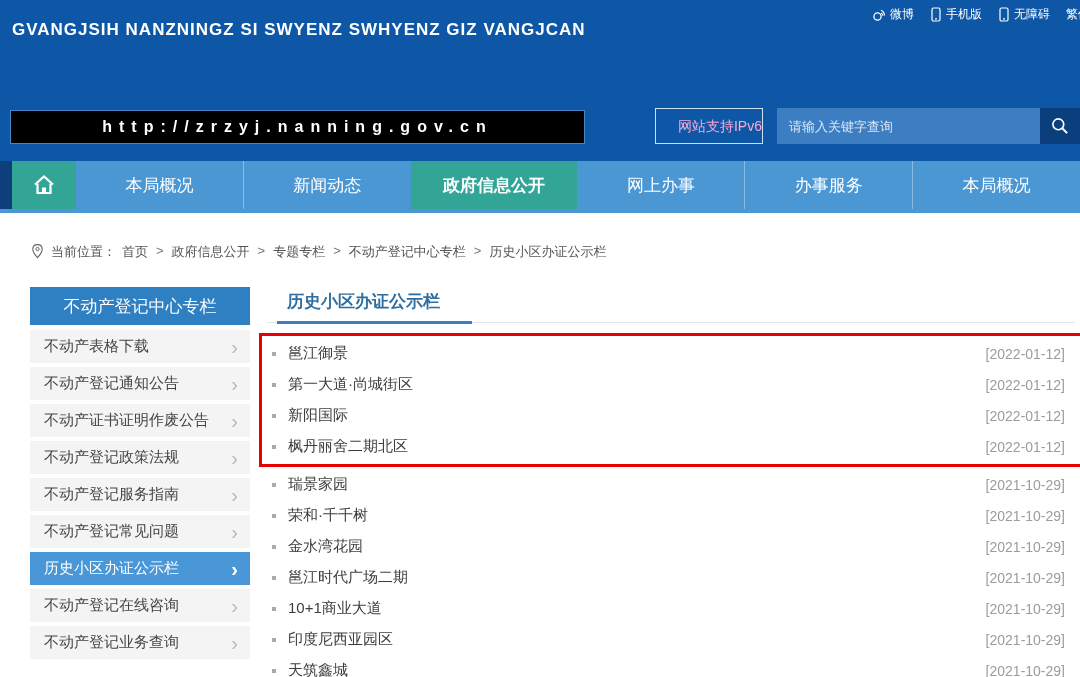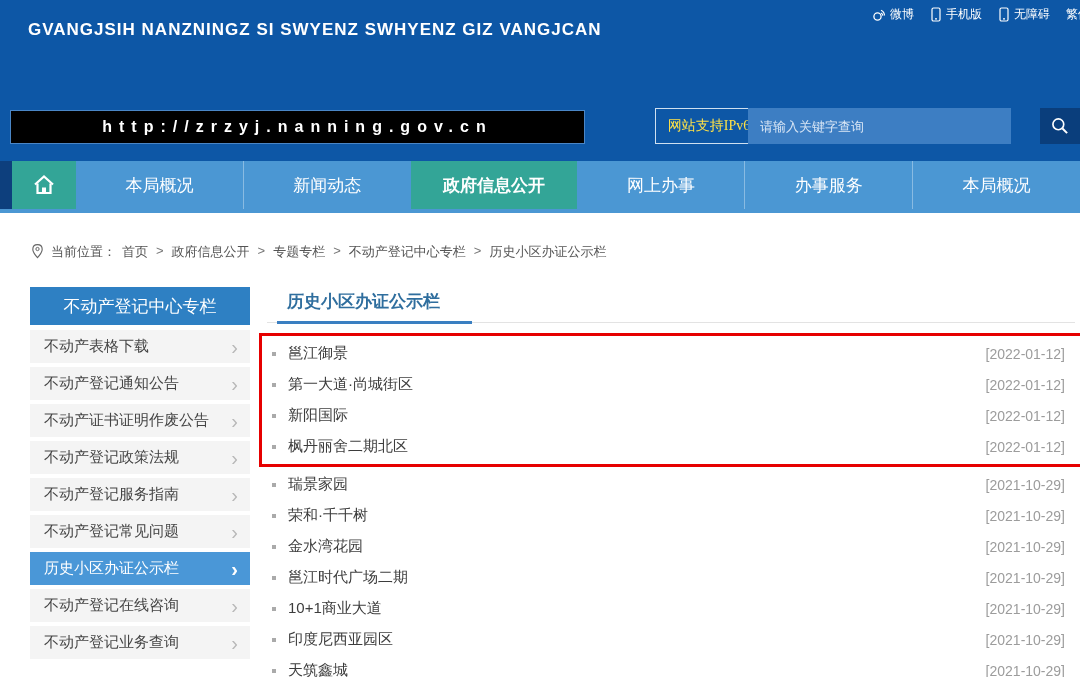--- a/index.html
+++ b/index.html
@@ -4,30 +4,30 @@
 <style>
   * { margin:0; padding:0; box-sizing:border-box; }
   html,body { width:1080px; height:677px; overflow:hidden; background:#fff;
     font-family:"Liberation Sans","DejaVu Sans",sans-serif; }
 
   
   .header { position:relative; width:1080px; height:161px; background:#0d57a6; }
   .topbar { position:absolute; top:6px; right:-10px; display:flex; align-items:center; gap:16px;
     color:#fff; font-size:12px; }
   .topbar-link { display:flex; align-items:center; gap:4px; cursor:pointer; white-space:nowrap; }
-  .zhuang-name { position:absolute; left:28px; top:20px; color:#fff; font-size:17px;
+  .zhuang-name { position:absolute; left:12px; top:20px; color:#fff; font-size:17px;
     font-weight:bold; letter-spacing:1px; }
   .site-name { position:absolute; left:22px; top:42px; color:#fff; font-size:46px; font-weight:900;
     letter-spacing:3px; text-shadow:2px 3px 2px rgba(0,0,0,0.35); }
   .url-bar { position:absolute; left:10px; top:110px; width:575px; height:34px;
     background:#000000; border:1px solid #4a86c6; color:#fff; font-size:16px; font-weight:bold;
     letter-spacing:7px; text-align:center; line-height:32px; }
   .ipv6-badge { position:absolute; left:655px; top:108px; width:108px; height:36px;
-    border:1px solid #cfe0f0; color:#fde047; font-size:14px; text-align:center; line-height:34px;font-family:Liberation Serif, serif; }
-  .search-input { position:absolute; left:748px; top:108px; width:263px; height:36px;
+    border:1px solid #cfe0f0; color:#f9a8d4; font-size:14px; text-align:right; line-height:34px; }
+  .search-input { position:absolute; left:777px; top:108px; width:263px; height:36px;
     background:#3d7ec3; border:none; outline:none; color:#fff; font-size:13px; padding:0 12px;
     font-family:"Liberation Sans",sans-serif; }
   .search-input::placeholder { color:#d9e6f5; opacity:1; }
   .search-btn { position:absolute; left:1040px; top:108px; width:40px; height:36px;
     background:#0a3e7c; border:none; display:flex; align-items:center; justify-content:center;
     cursor:pointer; }
 
   
   .nav { display:flex; width:1080px; height:52px; background:#4b97d3; }
   .nav-edge { width:12px; height:48px; background:#0d3f7d; }

